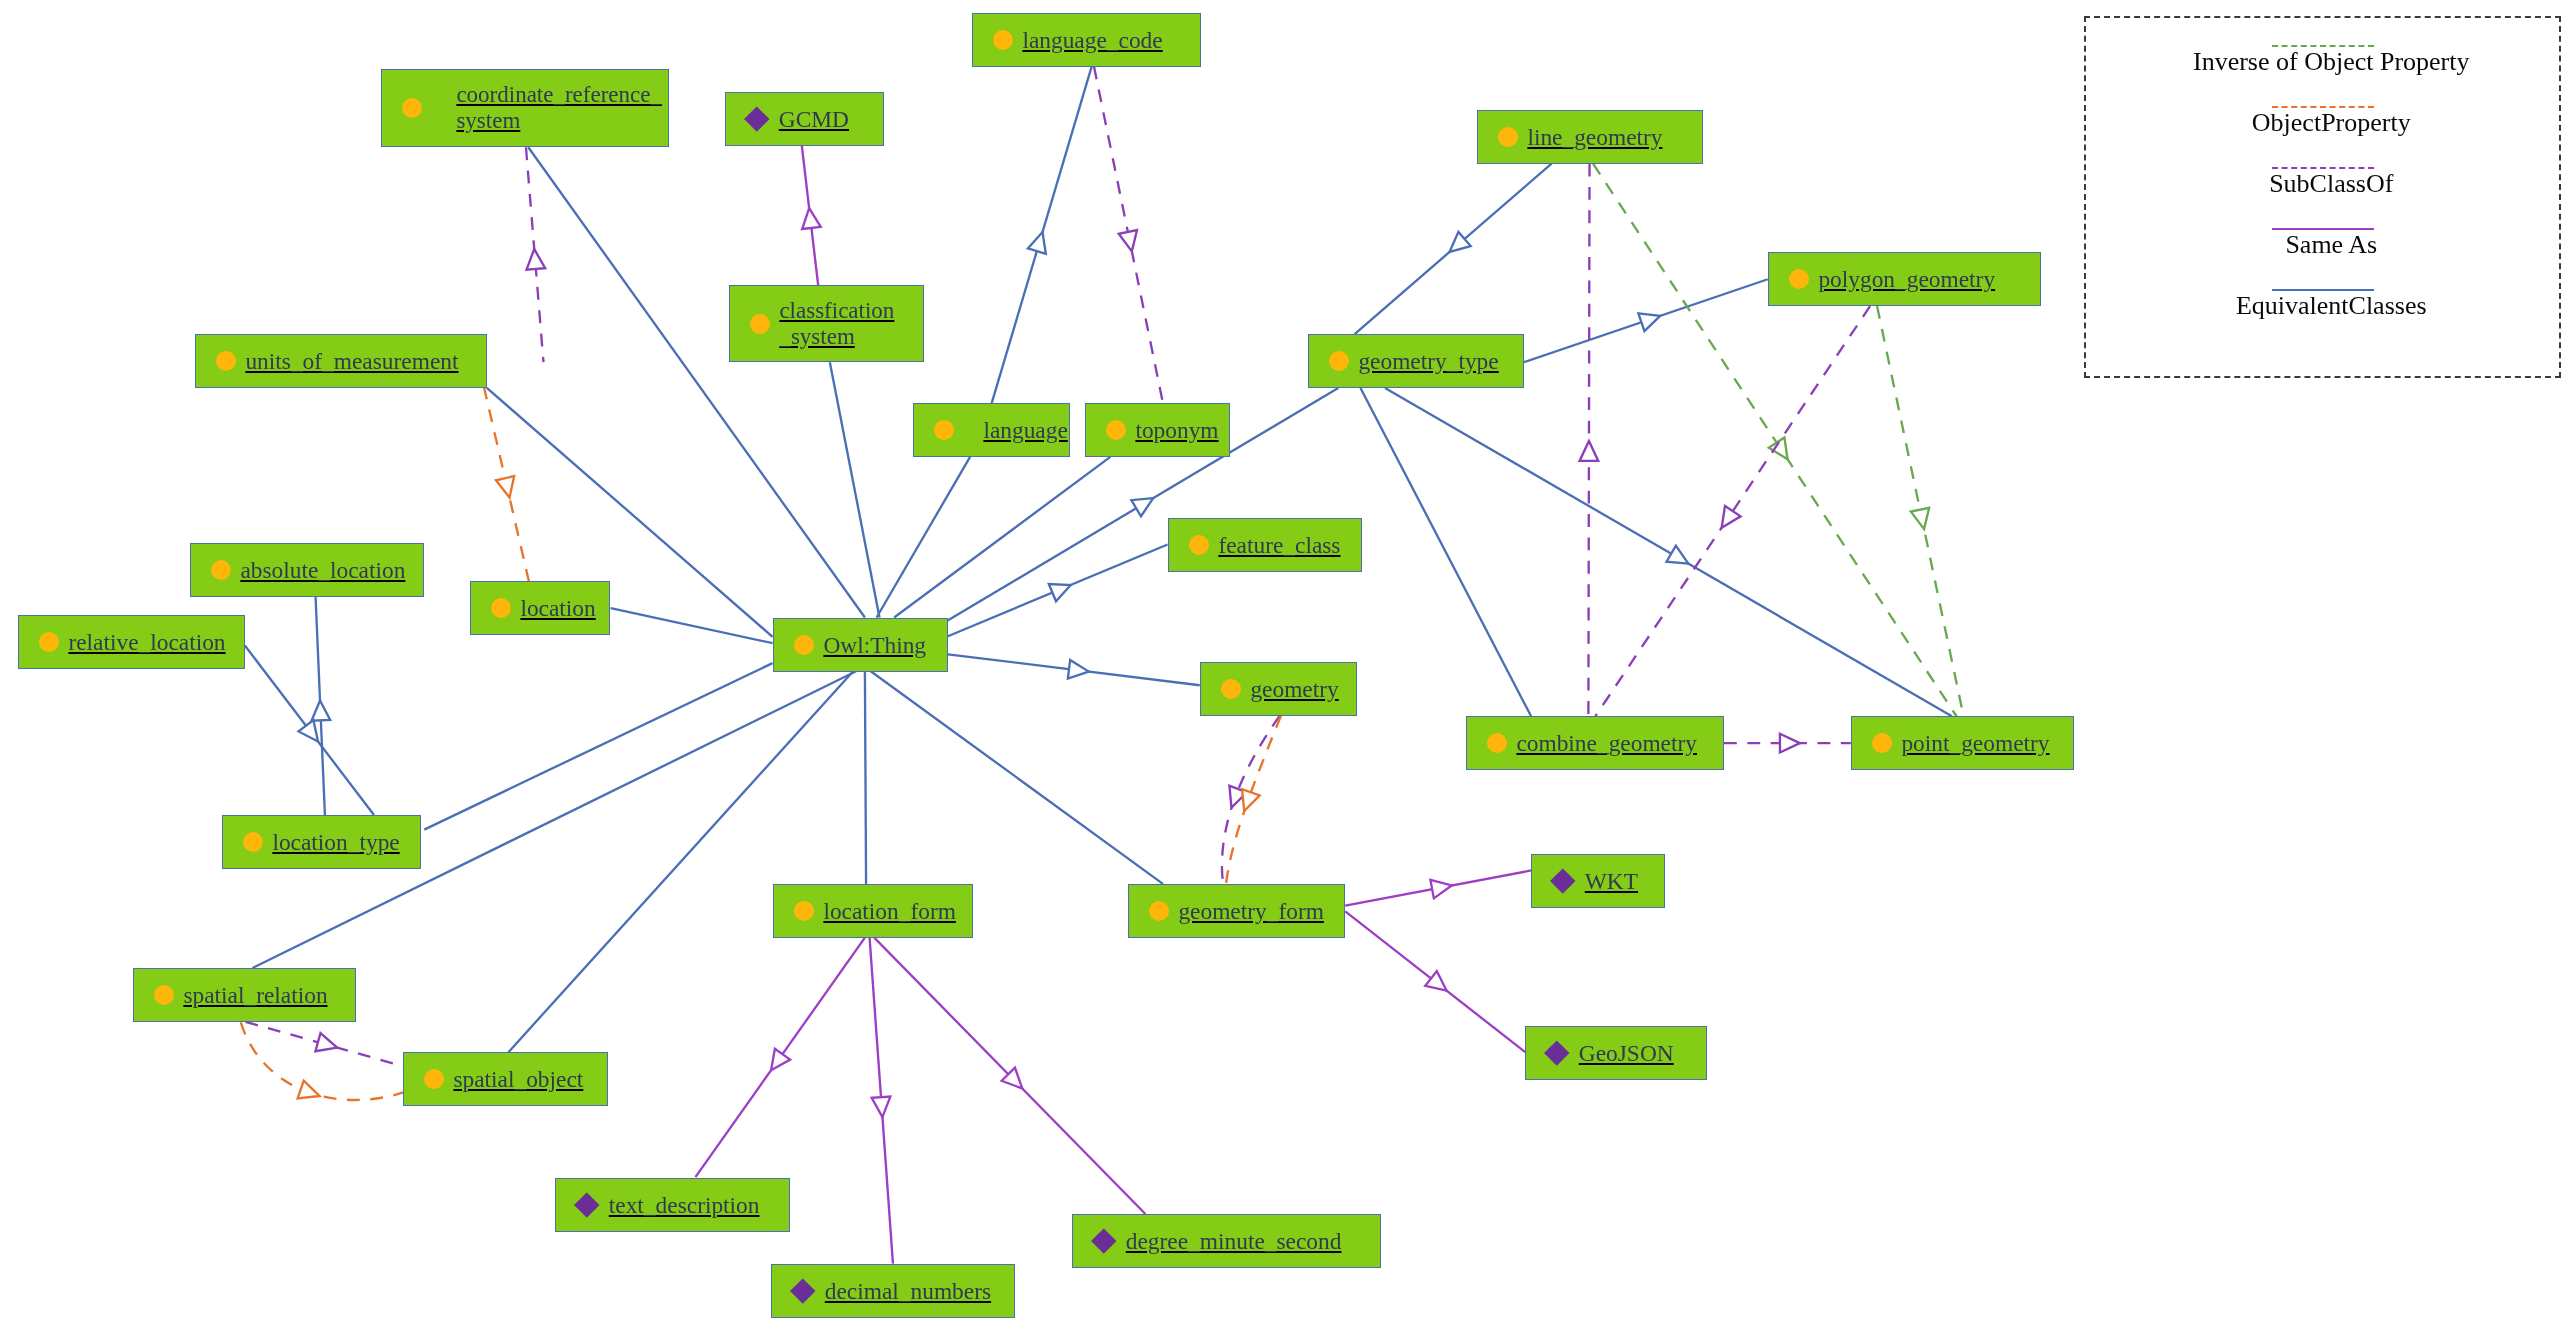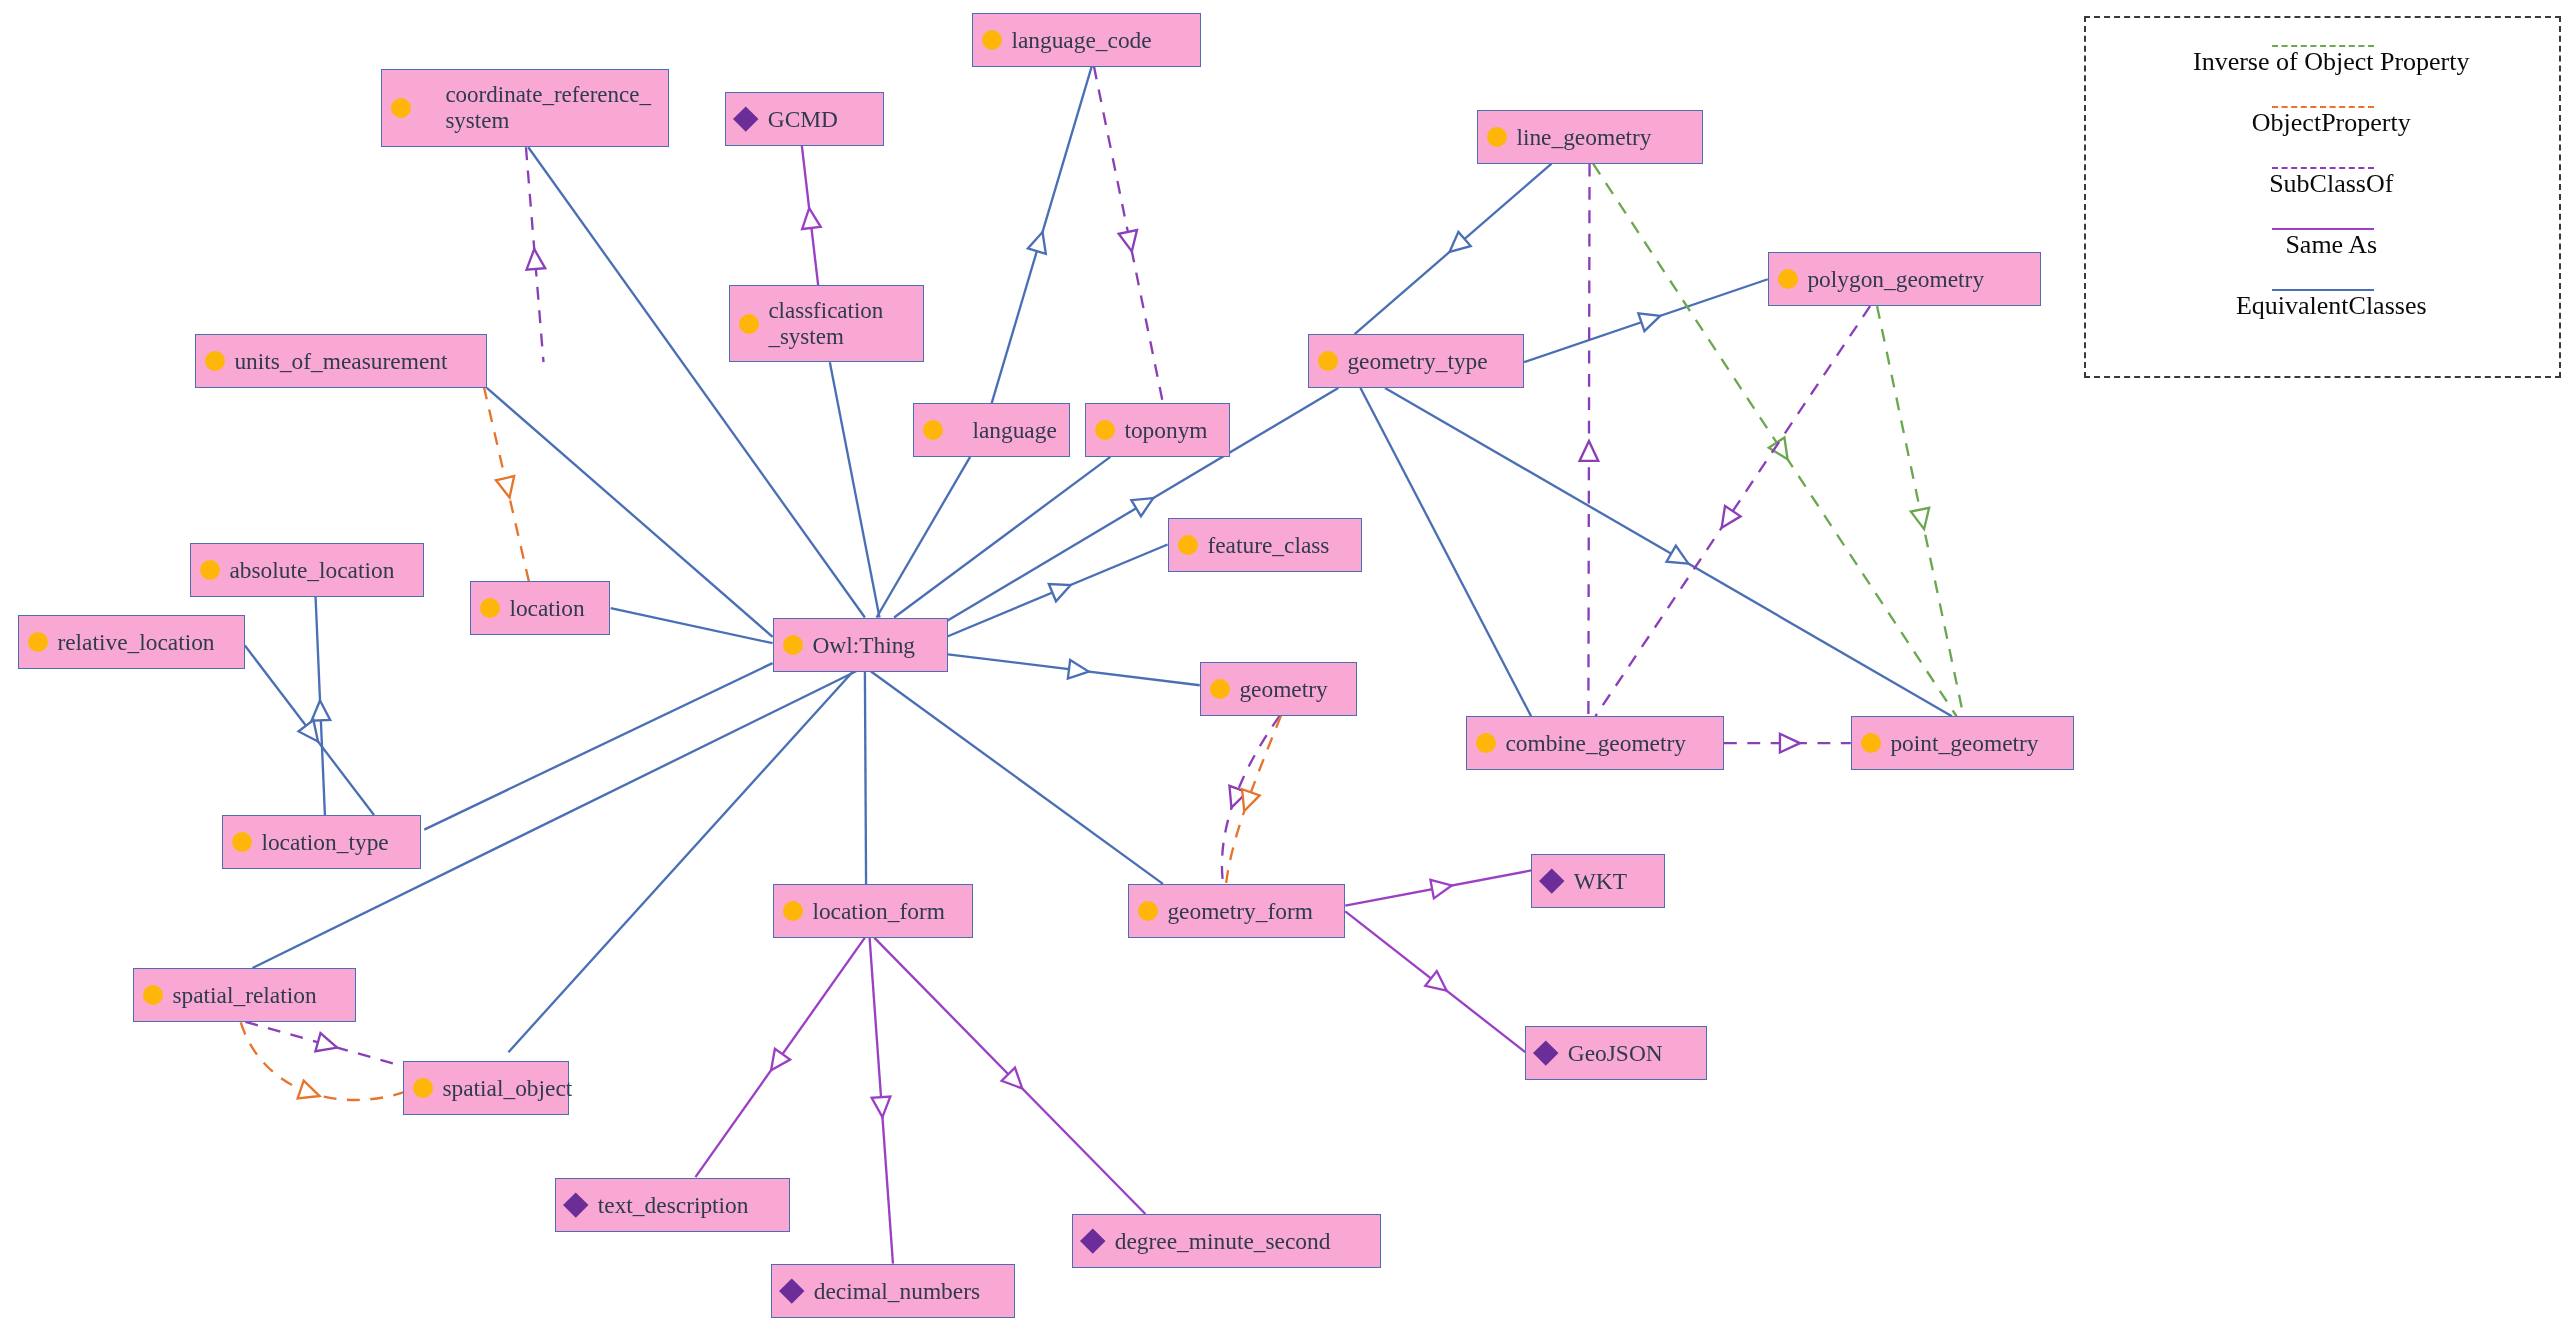--- a/index.html
+++ b/index.html
@@ -19,26 +19,27 @@
   #edge-layer {
     position: absolute;
     left: 0;
     top: 0;
     width: 2576px;
     height: 1332px;
   }
   .node {
     position: absolute;
     box-sizing: border-box;
-    background: #f9a8d4;
+    background: #84cc16;
     border: 1.8px solid #4a6fb5;
     display: flex;
     align-items: center;
-    padding: 0 9px;
+    padding: 0 20px;
     z-index: 5;
+    text-decoration: underline;
   }
   .node-icon {
     flex: 0 0 auto;
     margin-right: 9.4px;
   }
   .node-icon.circle {
     width: 20px;
     height: 20px;
     border-radius: 50%;
     background: #FFB60A;
@@ -335,21 +336,21 @@
         <span class="node-label">geometry_form</span>
       </div>
       <div class="node" style="left: 1525px; top: 1026px; width: 182px; height: 54px;">
         <span class="node-icon diamond"></span>
         <span class="node-label">GeoJSON</span>
       </div>
       <div class="node" style="left: 133px; top: 968px; width: 223px; height: 54px; text-align: center;">
         <span class="node-icon circle"></span>
         <span class="node-label">spatial_relation</span>
       </div>
-      <div class="node" style="left: 403px; top: 1052px; width: 166px; height: 54px; margin-top: 9px;">
+      <div class="node" style="left: 403px; top: 1052px; width: 205px; height: 54px;">
         <span class="node-icon circle"></span>
         <span class="node-label">spatial_object</span>
       </div>
       <div class="node" style="left: 555px; top: 1178px; width: 235px; height: 54px;">
         <span class="node-icon diamond"></span>
         <span class="node-label">text_description</span>
       </div>
       <div class="node" style="left: 1072px; top: 1214px; width: 309px; height: 54px;">
         <span class="node-icon diamond"></span>
         <span class="node-label">degree_minute_second</span>

